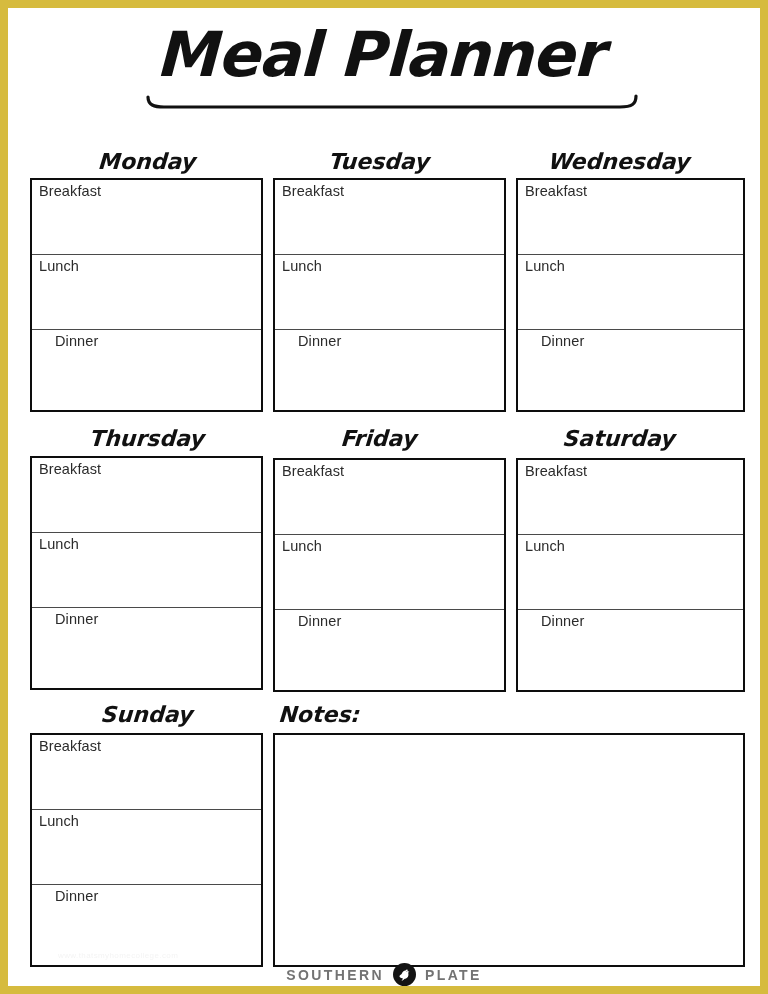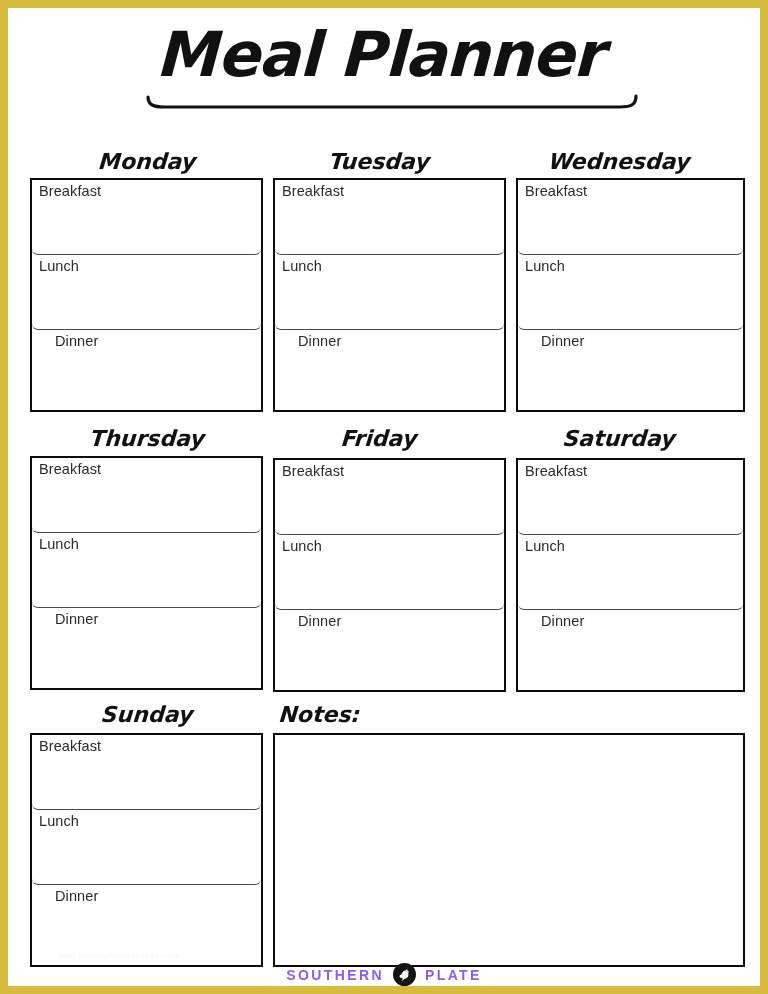--- a/index.html
+++ b/index.html
@@ -67,21 +67,20 @@
   .daybox{
     position:absolute;
     border:2.5px solid #0d0d0d;
     box-sizing:border-box;
     background:#fff;
   }
   .cell{
     box-sizing:border-box;
     position:relative;
     border-bottom:1px solid #4a4a4a;
-    border-radius:6px;
   }
   .cell:last-child{border-bottom:none;margin-left:16px;}
   .cell-label{
     position:absolute;
     left:7px;top:3px;
     font-family:"Liberation Sans", sans-serif;
     font-size:14.5px;
     font-weight:300;
     color:#2b2b2b;
     letter-spacing:0.1px;
@@ -110,21 +109,21 @@
     position:absolute;
     left:0;top:955px;width:752px;
     display:flex;align-items:center;justify-content:center;
     gap:9px;
   }
   .footer-word{
     font-family:"Liberation Sans", sans-serif;
     font-size:14px;
     font-weight:600;
     letter-spacing:2.4px;
-    color:#8b5cf6;
+    color:#737373;
   }
   .footer-badge{
     width:23px;height:23px;border-radius:50%;
     background:#141414;
     display:flex;align-items:center;justify-content:center;
     flex:0 0 auto;
   }
   .footer-badge svg{display:block;}
 </style>
 </head>

